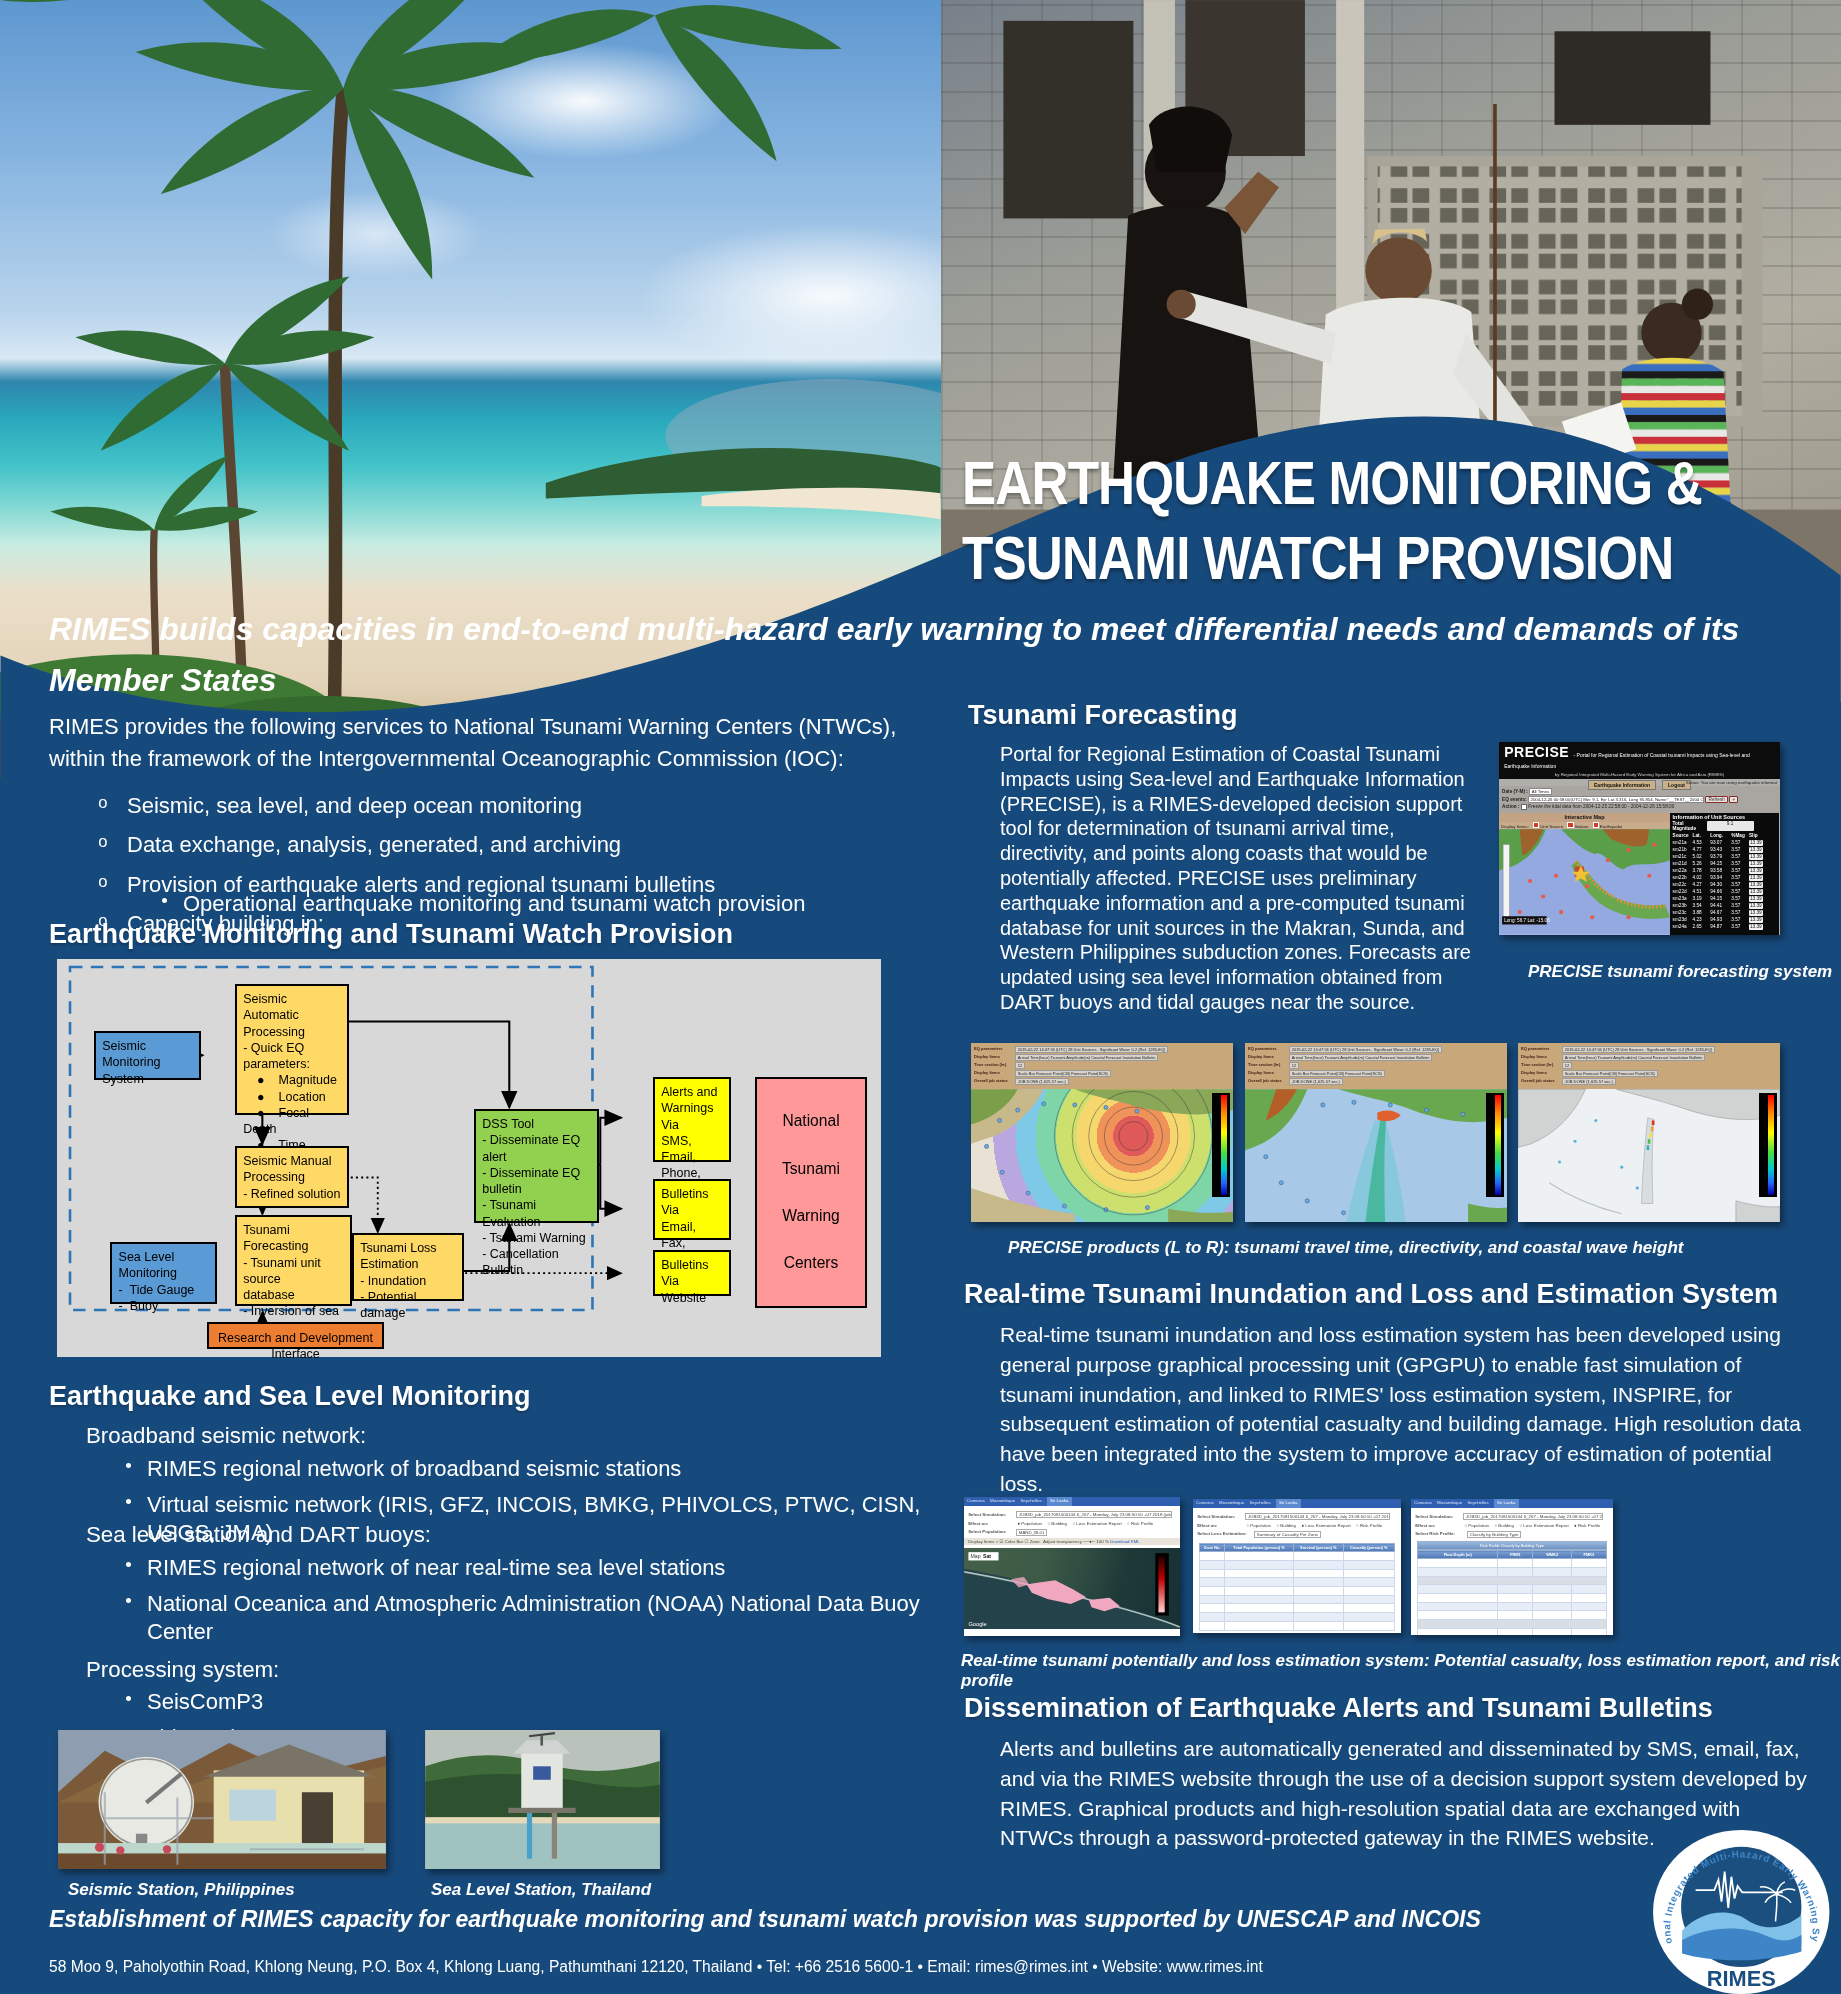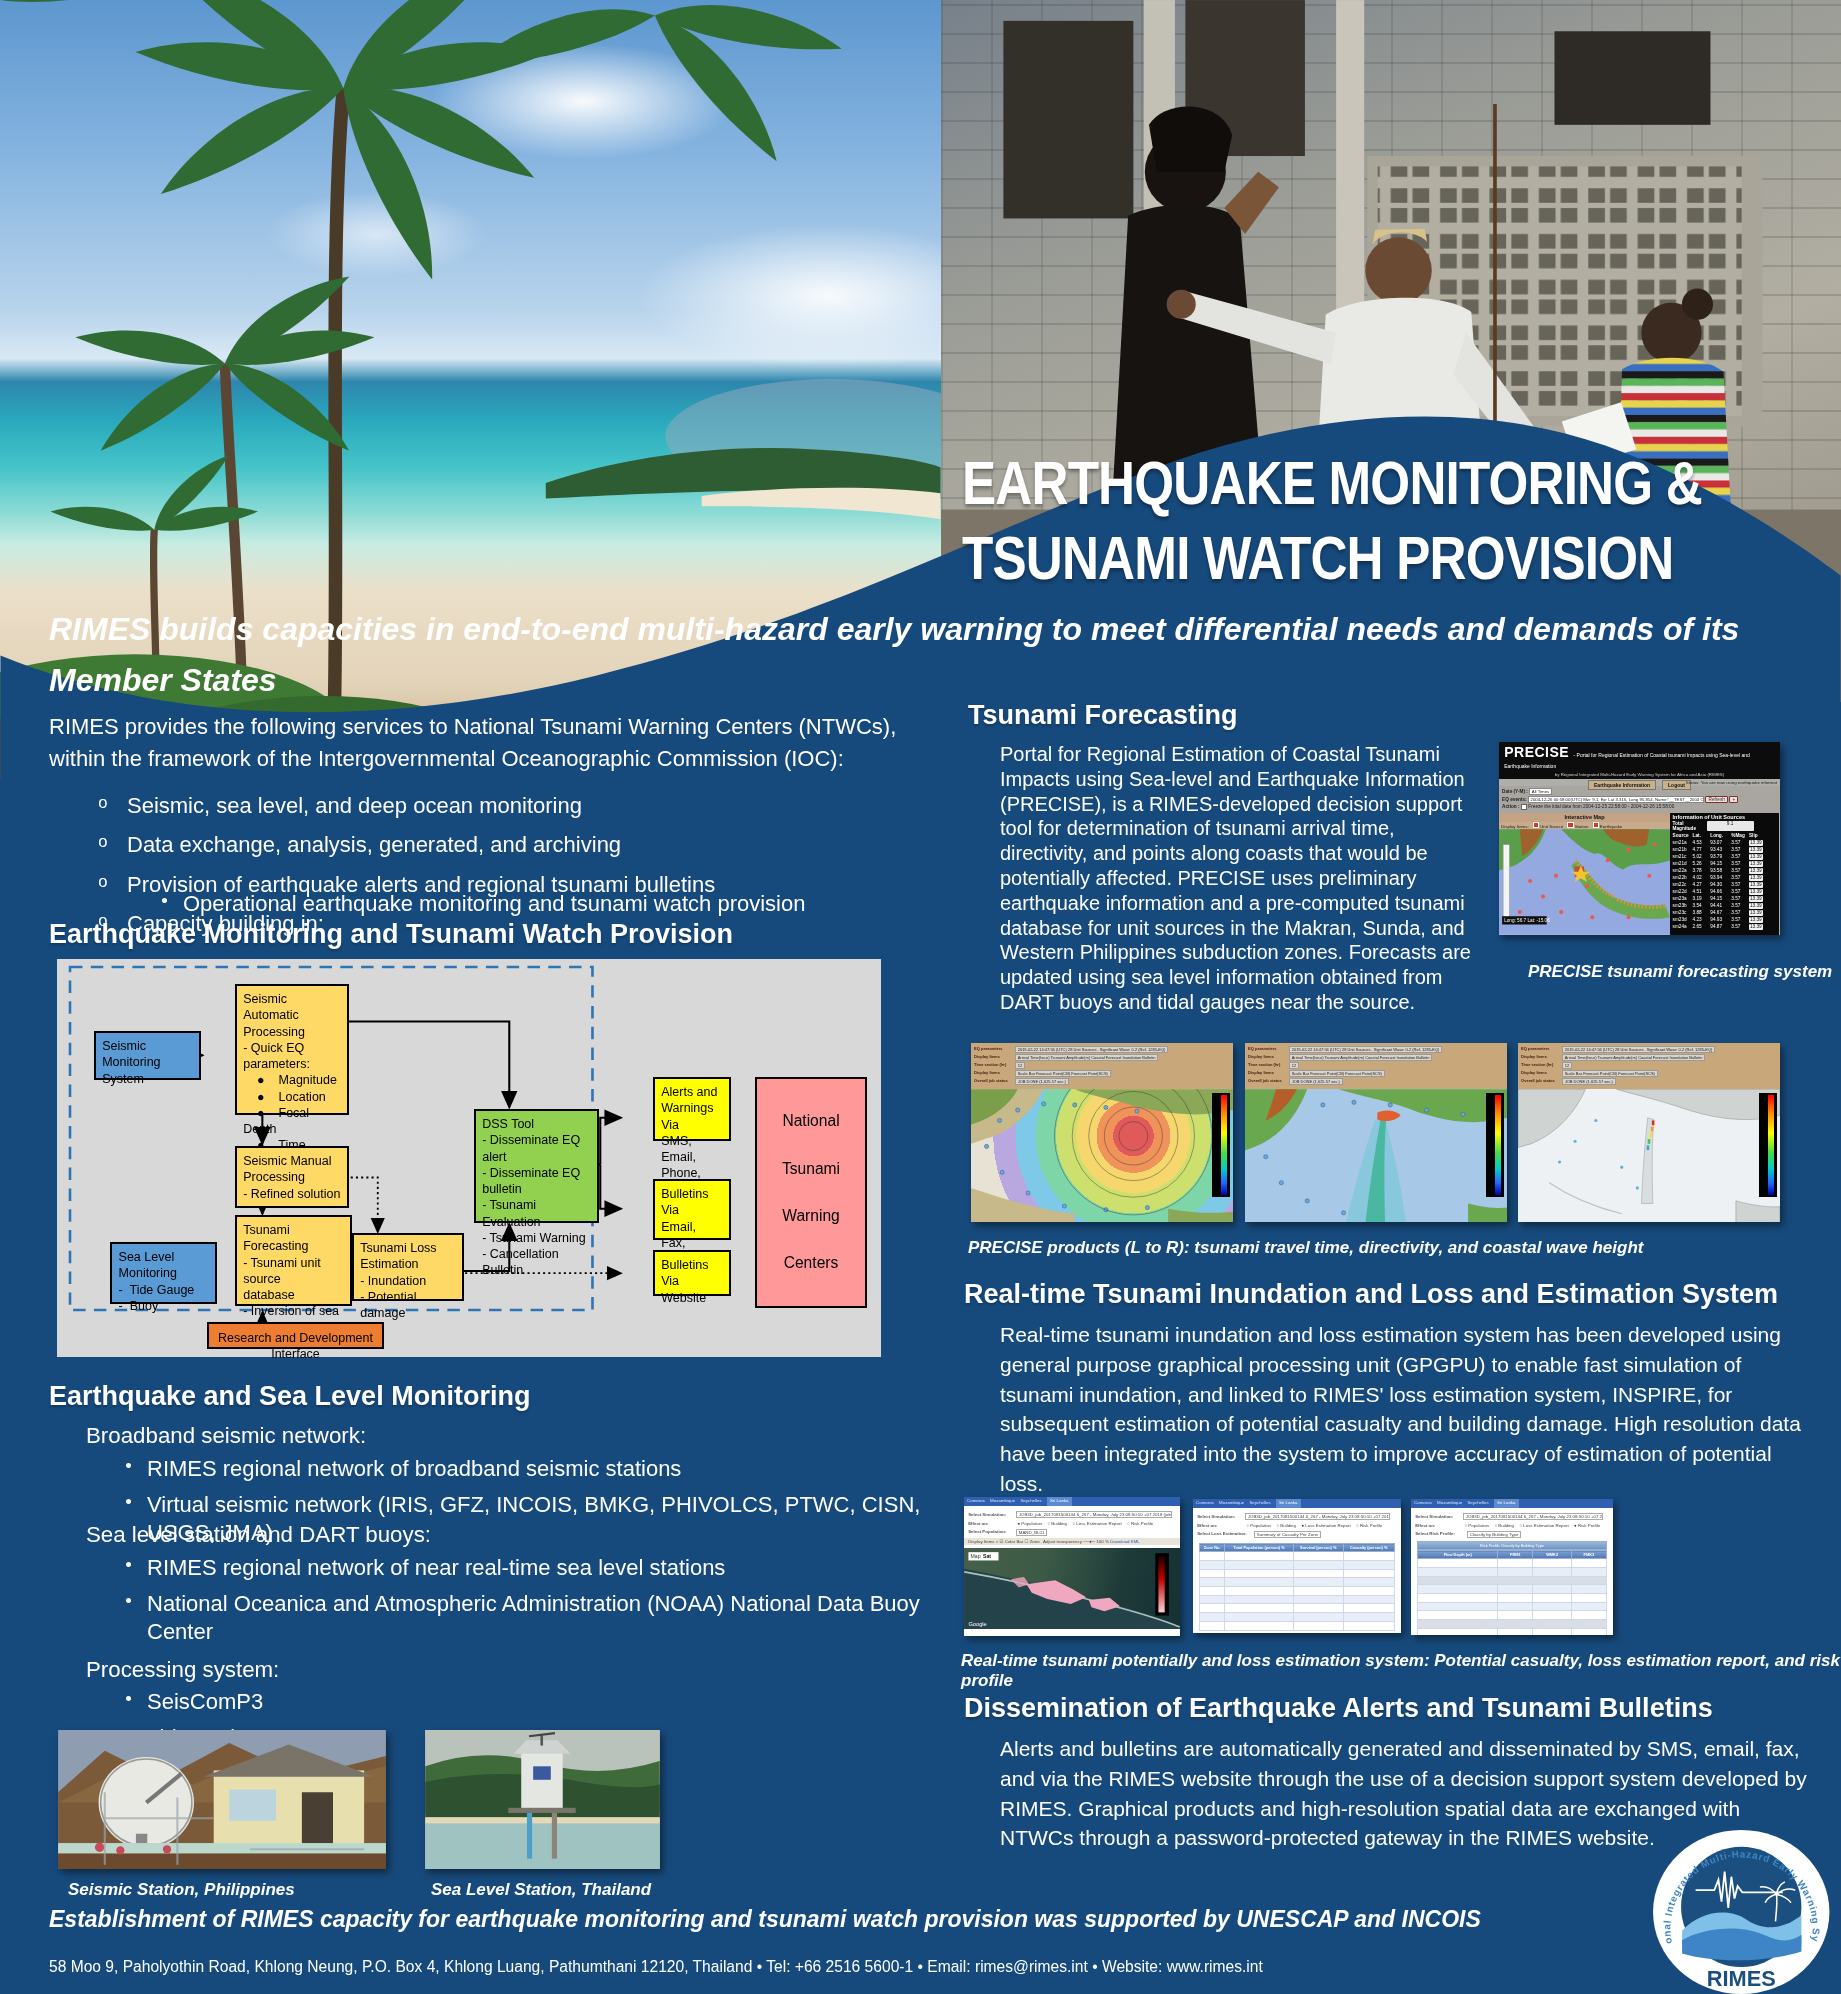--- a/index.html
+++ b/index.html
@@ -306,21 +306,21 @@
         <div class="dline">-  Buoy</div>
       </div>
     <div class="dbox green" style="left:387px;top:150px;width:125px;height:114px;">
         <div class="dline">DSS Tool</div>
         <div class="dline">- Disseminate EQ alert</div>
         <div class="dline">- Disseminate EQ bulletin</div>
         <div class="dline">- Tsunami Evaluation</div>
         <div class="dline">- Tsunami Warning</div>
         <div class="dline">- Cancellation Bulletin</div>
       </div>
-    <div class="dbox yellow" style="left:566px;top:118px;width:78px;height:64px;">
+    <div class="dbox yellow" style="left:566px;top:118px;width:78px;height:85px;">
         <div class="dline">Alerts and</div>
         <div class="dline">Warnings Via</div>
         <div class="dline">SMS, Email,</div>
         <div class="dline">Phone, Website</div>
       </div>
     <div class="dbox yellow" style="left:566px;top:220px;width:78px;height:61px;">
         <div class="dline">Bulletins Via</div>
         <div class="dline">Email, Fax,</div>
         <div class="dline">Website</div>
       </div>
@@ -684,21 +684,21 @@
             <circle cx="200" cy="150" r="3"></circle>
             <circle cx="230" cy="190" r="3"></circle>
           </g>
       </svg>
       <div class="cbar">
           <i></i>
         </div>
     </div>
   </div>
 
-  <div class="abs caption" style="left:968px;top:1238px;">PRECISE products (L to R): tsunami travel time, directivity, and coastal wave height</div>
+  <div class="abs caption" style="left:1008px;top:1238px;">PRECISE products (L to R): tsunami travel time, directivity, and coastal wave height</div>
 
   <div class="abs h2" style="left:964px;top:1279px;">Real-time Tsunami Inundation and Loss and Estimation System</div>
   <div class="abs para" style="left:1000px;top:1320px;width:813px;line-height:1.42;">Real-time tsunami inundation and loss estimation system has been developed using general purpose graphical processing unit (GPGPU) to enable fast simulation of tsunami inundation, and linked to RIMES' loss estimation system, INSPIRE, for subsequent estimation of potential casualty and building damage. High resolution data have been integrated into the system to improve accuracy of estimation of potential loss.</div>
 
   <div class="abs shot loss" style="left:964px;top:1497px;width:216px;height:139px;">
     <div class="l-tabs">
       <span class="l-tab">Comoros</span><span class="l-tab">Mozambique</span><span class="l-tab">Seychelles</span><span class="l-tab sel">Sri Lanka</span>
     </div>
     <div class="l-form">
       <div class="l-row"><span class="l-lbl">Select Simulation:</span><span class="l-val" style="max-width:151px;">JOB3D_job_2017081500144 6_267 - Monday, July 23 08:50:10 +07 2018 (job 2017081500144 6_267)</span></div>

